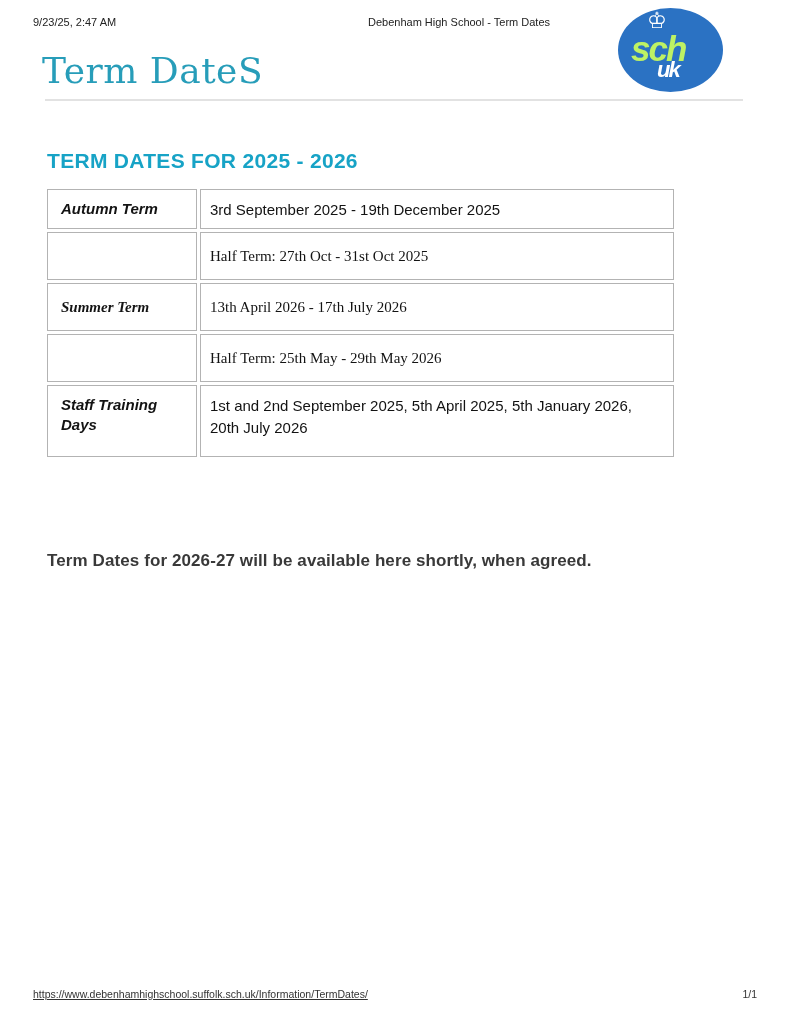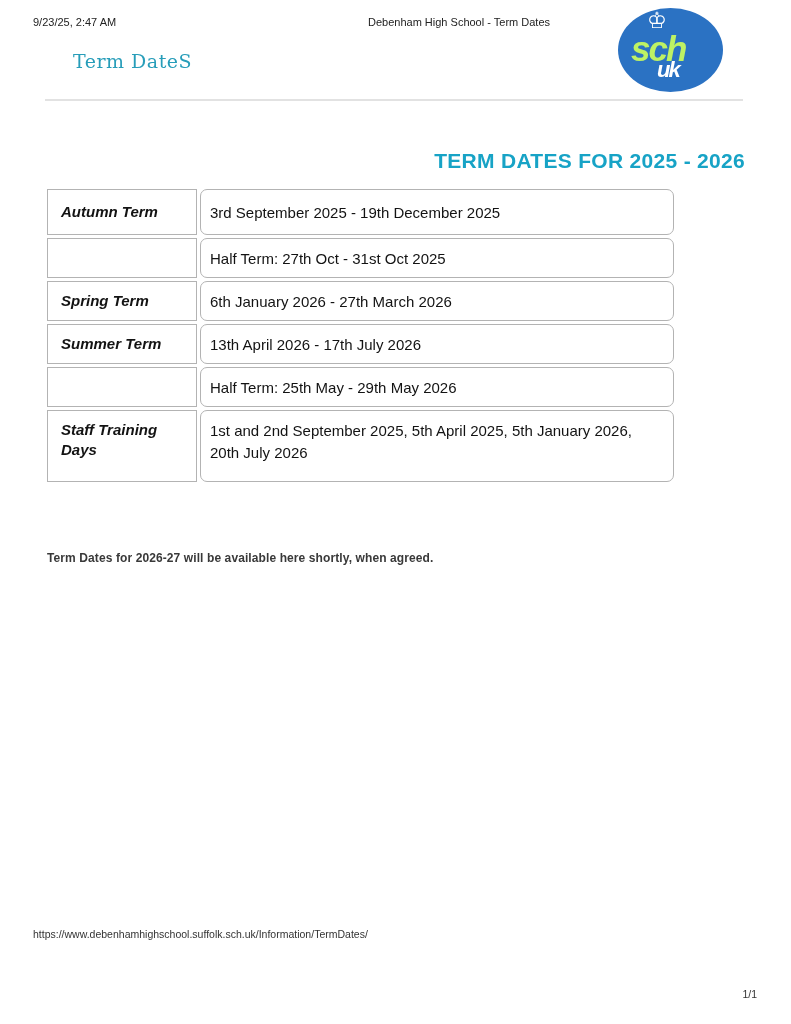--- a/index.html
+++ b/index.html
@@ -44,34 +44,33 @@
   .logo .t2 {
     position: absolute; top: 51px; left: 39px;
     color: #fff; font-weight: bold; font-style: italic;
     font-size: 22px; line-height: 1; letter-spacing: -2px;
   }
 
   .page-title {
     position: absolute; left: 42px; top: 50px;
     font-family: "DejaVu Serif", "Liberation Serif", serif;
     font-weight: normal;
-    font-size: 19px; color: var(--title);
+    font-size: 36px; color: var(--title);
     letter-spacing: 0.5px;
-    margin-left: 31px;
   }
 
   .header-divider {
     position: absolute; left: 45px; top: 99px;
     width: 698px; height: 2px;
     background: #e2e2e2;
   }
 
   .section-heading {
     position: absolute; left: 47px; top: 149px;
-    width: 698px; text-align: right;
+    width: 698px; text-align: left;
     font-size: 21px; color: var(--accent);
     letter-spacing: 0.3px;
   }
 
   table.term-table {
     position: absolute; left: 44px; top: 186px;
     border-collapse: separate;
     border-spacing: 3px;
   }
   .term-table td {
@@ -84,43 +83,42 @@
   .term-table td.label {
     width: 150px;
     font-weight: bold;
     font-style: italic;
     padding: 0 8px 0 13px;
     line-height: 1.35;
   }
   .term-table td.value {
     width: 474px;
     padding: 0 8px 0 9px;
-    border-radius: 7px;
   }
-  .term-table tr.r-first td { height: 46px; }
-  .term-table tr.r-std td   { height: 40px; }
+  .term-table tr.r-first td { height: 40px; }
+  .term-table tr.r-std td   { height: 48px; font-family: Liberation Serif, serif; }
   .term-table tr.r-tall td  {
     height: 72px;
     vertical-align: top;
     padding-top: 9px;
   }
   .term-table tr.r-tall td.value div {
     max-width: 442px;
     line-height: 1.45;
   }
 
   .notice {
     position: absolute; left: 47px; top: 551px;
-    font-size: 12px; font-weight: bold;
+    font-size: 17px; font-weight: bold;
     color: #393939; letter-spacing: 0.1px;
   }
 
   .print-footer-url {
-    position: absolute; left: 33px; top: 928px;
-    font-size: 10.5px; color: #333;
+    position: absolute; left: 33px; top: 988px;
+    font-size: 10.5px; color: #333; text-decoration: underline;
   }
   .print-footer-page {
     position: absolute; right: 34px; top: 988px;
     font-size: 10.5px; color: #333;
   }
 </style>
 </head>
 <body style="--accent: #17A3C6; --title: #279DB9; --logo-blue: #2B72C3;">
 
 <div class="print-header-date">9/23/25, 2:47 AM</div>
@@ -142,24 +140,20 @@
   <tbody>
     <tr class="r-first">
       <td class="label">Autumn Term</td>
       <td class="value">3rd September 2025 - 19th December 2025</td>
     </tr>
     <tr class="r-std">
       <td class="label"></td>
       <td class="value">Half Term: 27th Oct - 31st Oct 2025</td>
     </tr>
     <tr class="r-std">
-      <td class="label">Spring Term</td>
-      <td class="value">6th January 2026 - 27th March 2026</td>
-    </tr>
-    <tr class="r-std">
       <td class="label">Summer Term</td>
       <td class="value">13th April 2026 - 17th July 2026</td>
     </tr>
     <tr class="r-std">
       <td class="label"></td>
       <td class="value">Half Term: 25th May - 29th May 2026</td>
     </tr>
     <tr class="r-tall">
       <td class="label">Staff Training Days</td>
       <td class="value">

